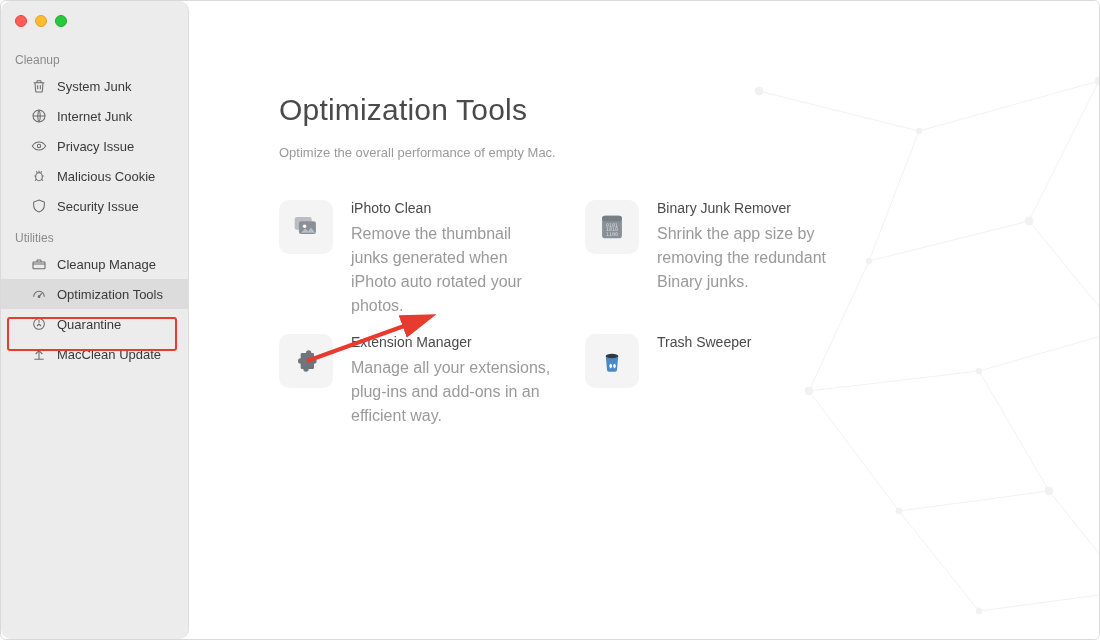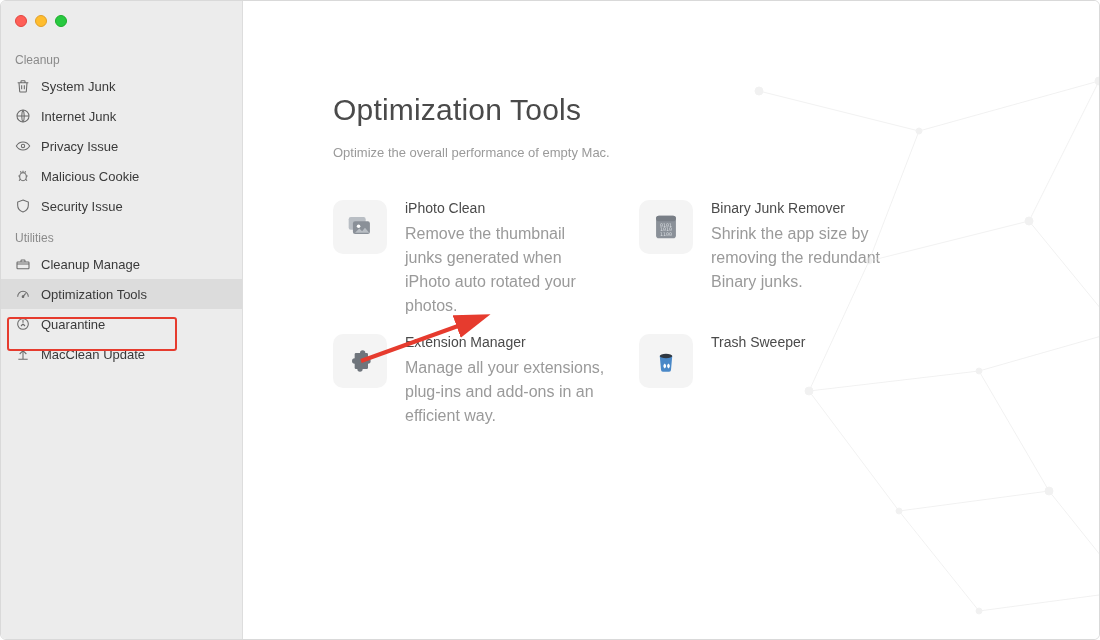--- a/index.html
+++ b/index.html
@@ -7,42 +7,43 @@
     .window {
       width: 1100px; height: 640px;
       background: #fff;
       border: 1px solid #d9d9d9;
       border-radius: 6px;
       overflow: hidden;
       display: flex;
       position: relative;
     }
     .sidebar {
-      width: 242px;
+      width: 188px;
       background: #ececec;
       border-right: 1px solid #ddd;
       display: flex;
       flex-direction: column;
       padding-top: 14px;
+      border-radius: 10px;
     }
     .traffic { display: flex; gap: 8px; padding: 0 0 16px 14px; }
     .dot { width: 12px; height: 12px; border-radius: 50%; }
     .dot.red { background:#ff5f57; border:1px solid #e24640;}
     .dot.yellow { background:#ffbd2e; border:1px solid #e1a029;}
     .dot.green { background:#28c940; border:1px solid #1dad2b;}
     .section-title {
       font-size: 12px;
       color: #8a8a8a;
       padding: 10px 14px 4px 14px;
     }
     .nav-item {
       display: flex;
       align-items: center;
       gap: 10px;
-      padding: 7px 14px 7px 14px;
+      padding: 7px 14px 7px 30px;
       font-size: 13px;
       color: #3a3a3a;
       cursor: pointer;
       line-height: 1;
     }
     .nav-item.selected { background: #dcdcdc; }
     .nav-item .ic { width:16px; height:16px; color:#6b6b6b; flex-shrink:0; display:flex; align-items:center; justify-content:center; }
     .highlight-box {
       position: absolute;
       border: 2px solid #e63b2e;

